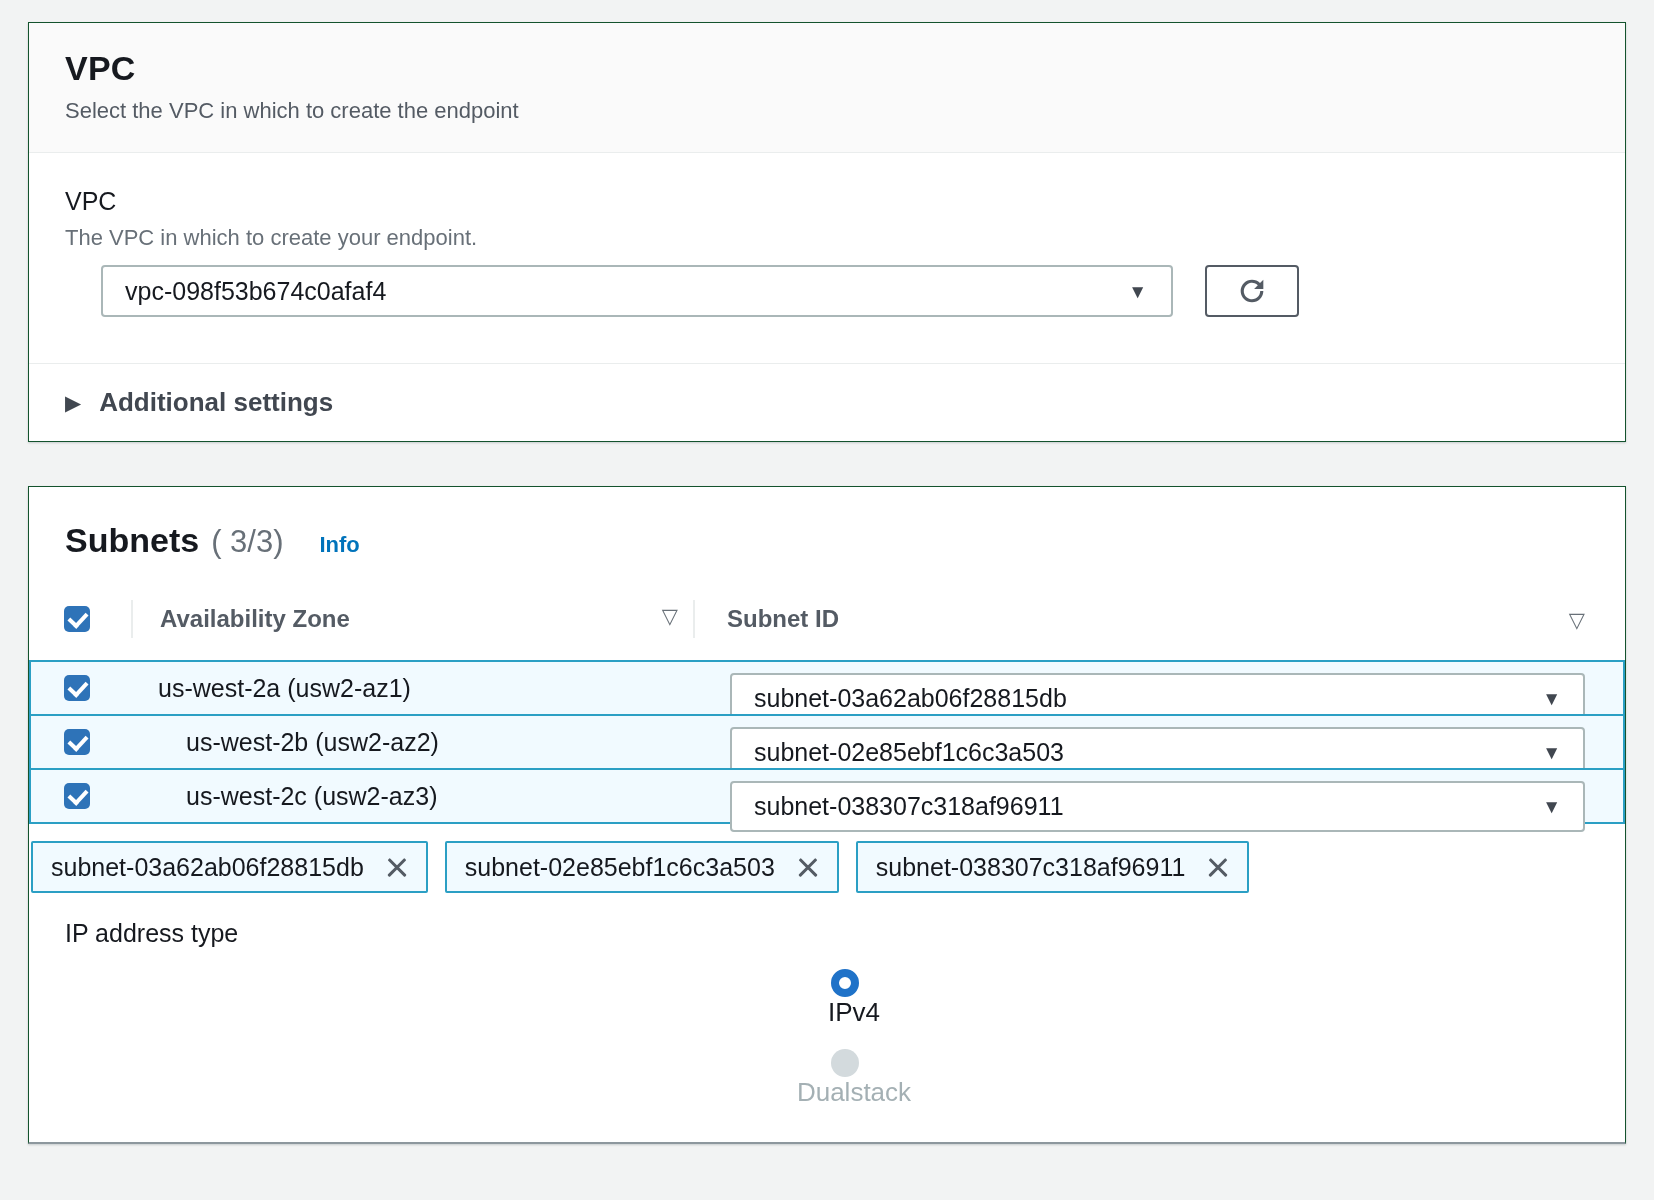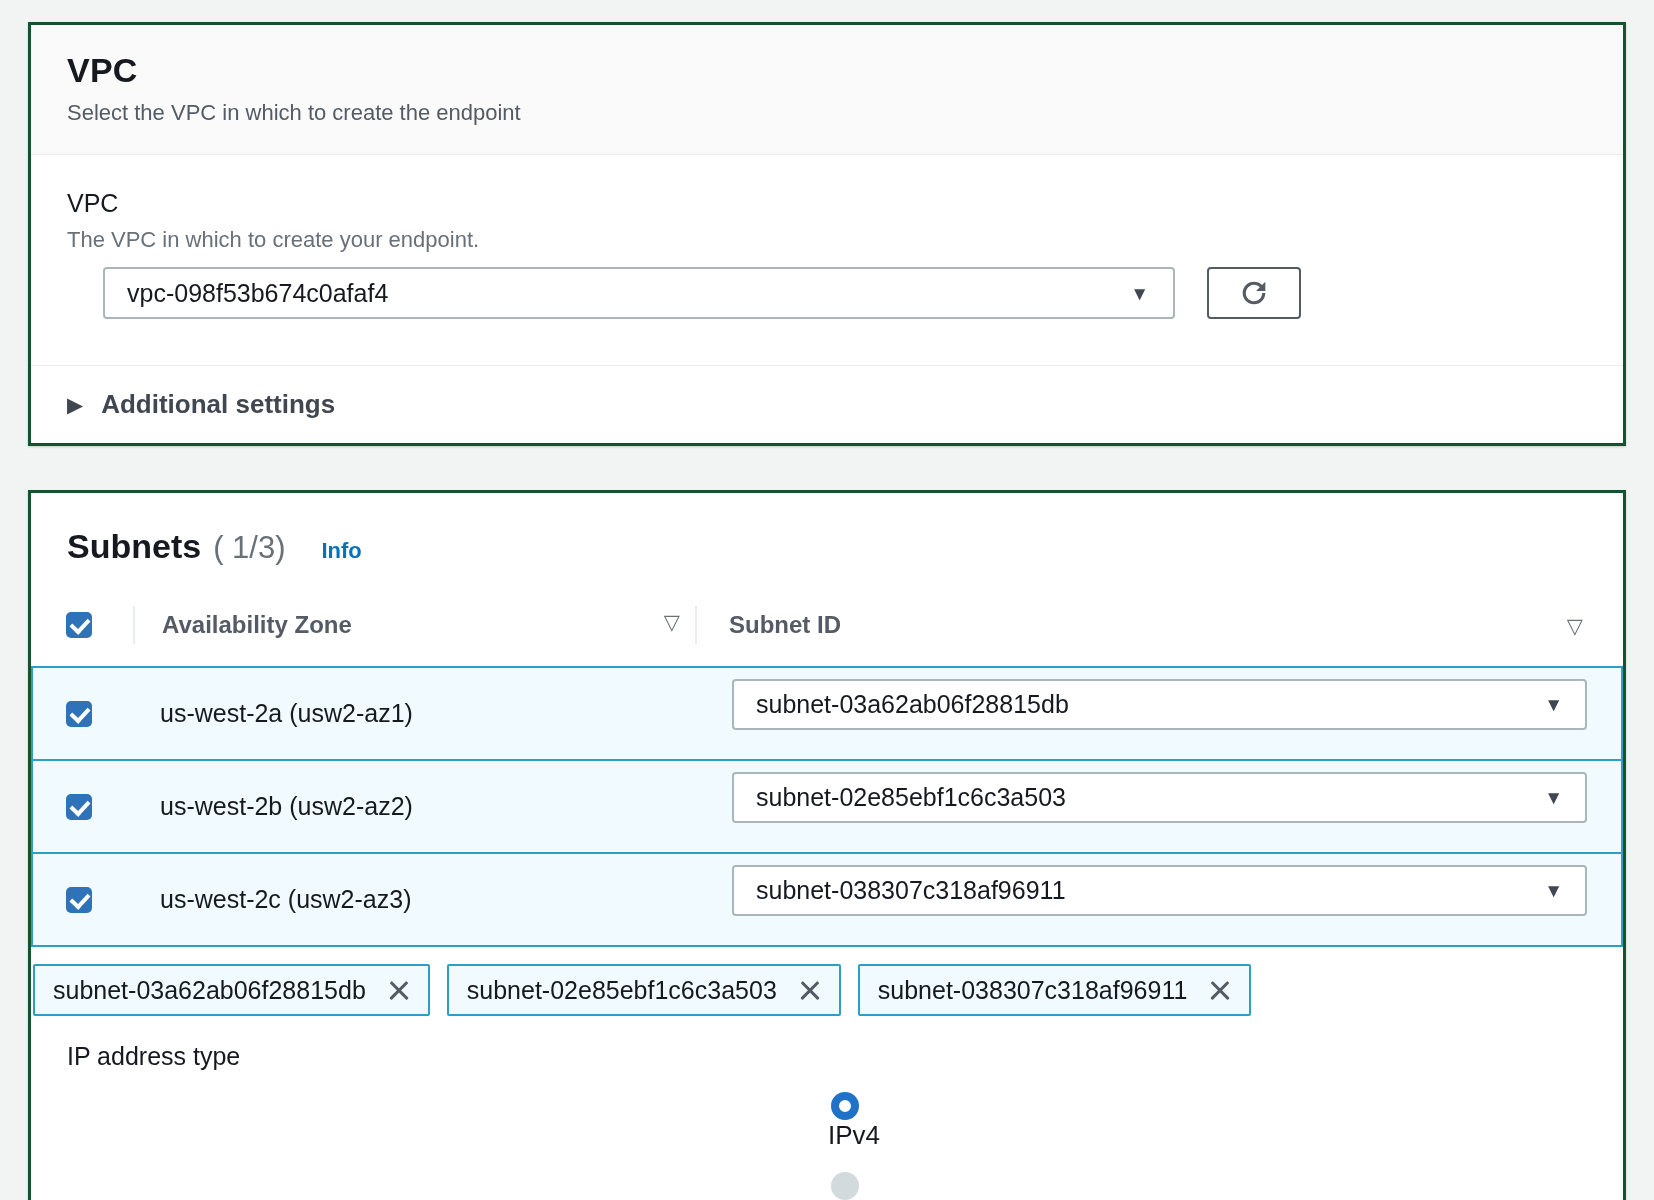--- a/index.html
+++ b/index.html
@@ -7,21 +7,21 @@
     width: 1654px; height: 1200px;
     background: #f2f3f3;
     font-family: "Liberation Sans", "DejaVu Sans", sans-serif;
     color: #16191f;
     overflow: hidden;
   }
   .card {
     width: 1598px;
     margin-left: 28px;
     background: #ffffff;
-    border: 3px solid #14532d;
+    border: 1px solid #14532d;
     box-shadow: 0 1px 2px rgba(0,28,36,0.18);
   }
   #vpc-card { margin-top: 22px; }
   #subnets-card { margin-top: 44px; border-bottom: 2px solid #8d979d; }
 
   
   .card-header {
     background: #fafafa;
     border-bottom: 1px solid #eaeded;
     padding: 26px 36px 28px 36px;
@@ -92,27 +92,27 @@
     content: "";
     position: absolute;
     left: 8px; top: 3px;
     width: 8px; height: 14px;
     border-right: 4px solid #fff;
     border-bottom: 4px solid #fff;
     transform: rotate(43deg);
   }
 
   .subnet-row {
-    height: 95px;
+    height: 56px;
     background: #f1faff;
     border: 2px solid #2b9fc4;
     display: flex; align-items: center;
     position: relative;
   }
-  .subnet-row + .subnet-row { margin-top: -2px; }
+  .subnet-row + .subnet-row { margin-top: -2px; gap: 28px; }
   .subnet-row .checkbox { margin-left: 33px; }
   .az-label { font-size: 25px; color: #16191f; margin-left: 68px; }
   .row-select {
     position: absolute;
     left: 699px; top: 11px;
     width: 855px; height: 51px;
     background: #fff;
     border: 2px solid #aab7b8;
     border-radius: 4px;
     display: flex; align-items: center; justify-content: space-between;
@@ -187,21 +187,21 @@
   <div class="expander-row">
     <span class="tri-right">▶</span>
     <span class="expander-label">Additional settings</span>
   </div>
 </div>
 
 <div class="card" id="subnets-card">
 
   <div class="subnets-heading">
     <span class="subnets-title">Subnets</span>
-    <span class="subnets-count">( 1/3)</span>
+    <span class="subnets-count">( 3/3)</span>
     <a class="info-link">Info</a>
   </div>
 
   <div class="table-header">
     <div class="th-cell-select">
       <div class="checkbox"></div>
     </div>
     <div class="th-sep"></div>
     <div class="th-cell-az">
       <span class="th-label">Availability Zone</span>

